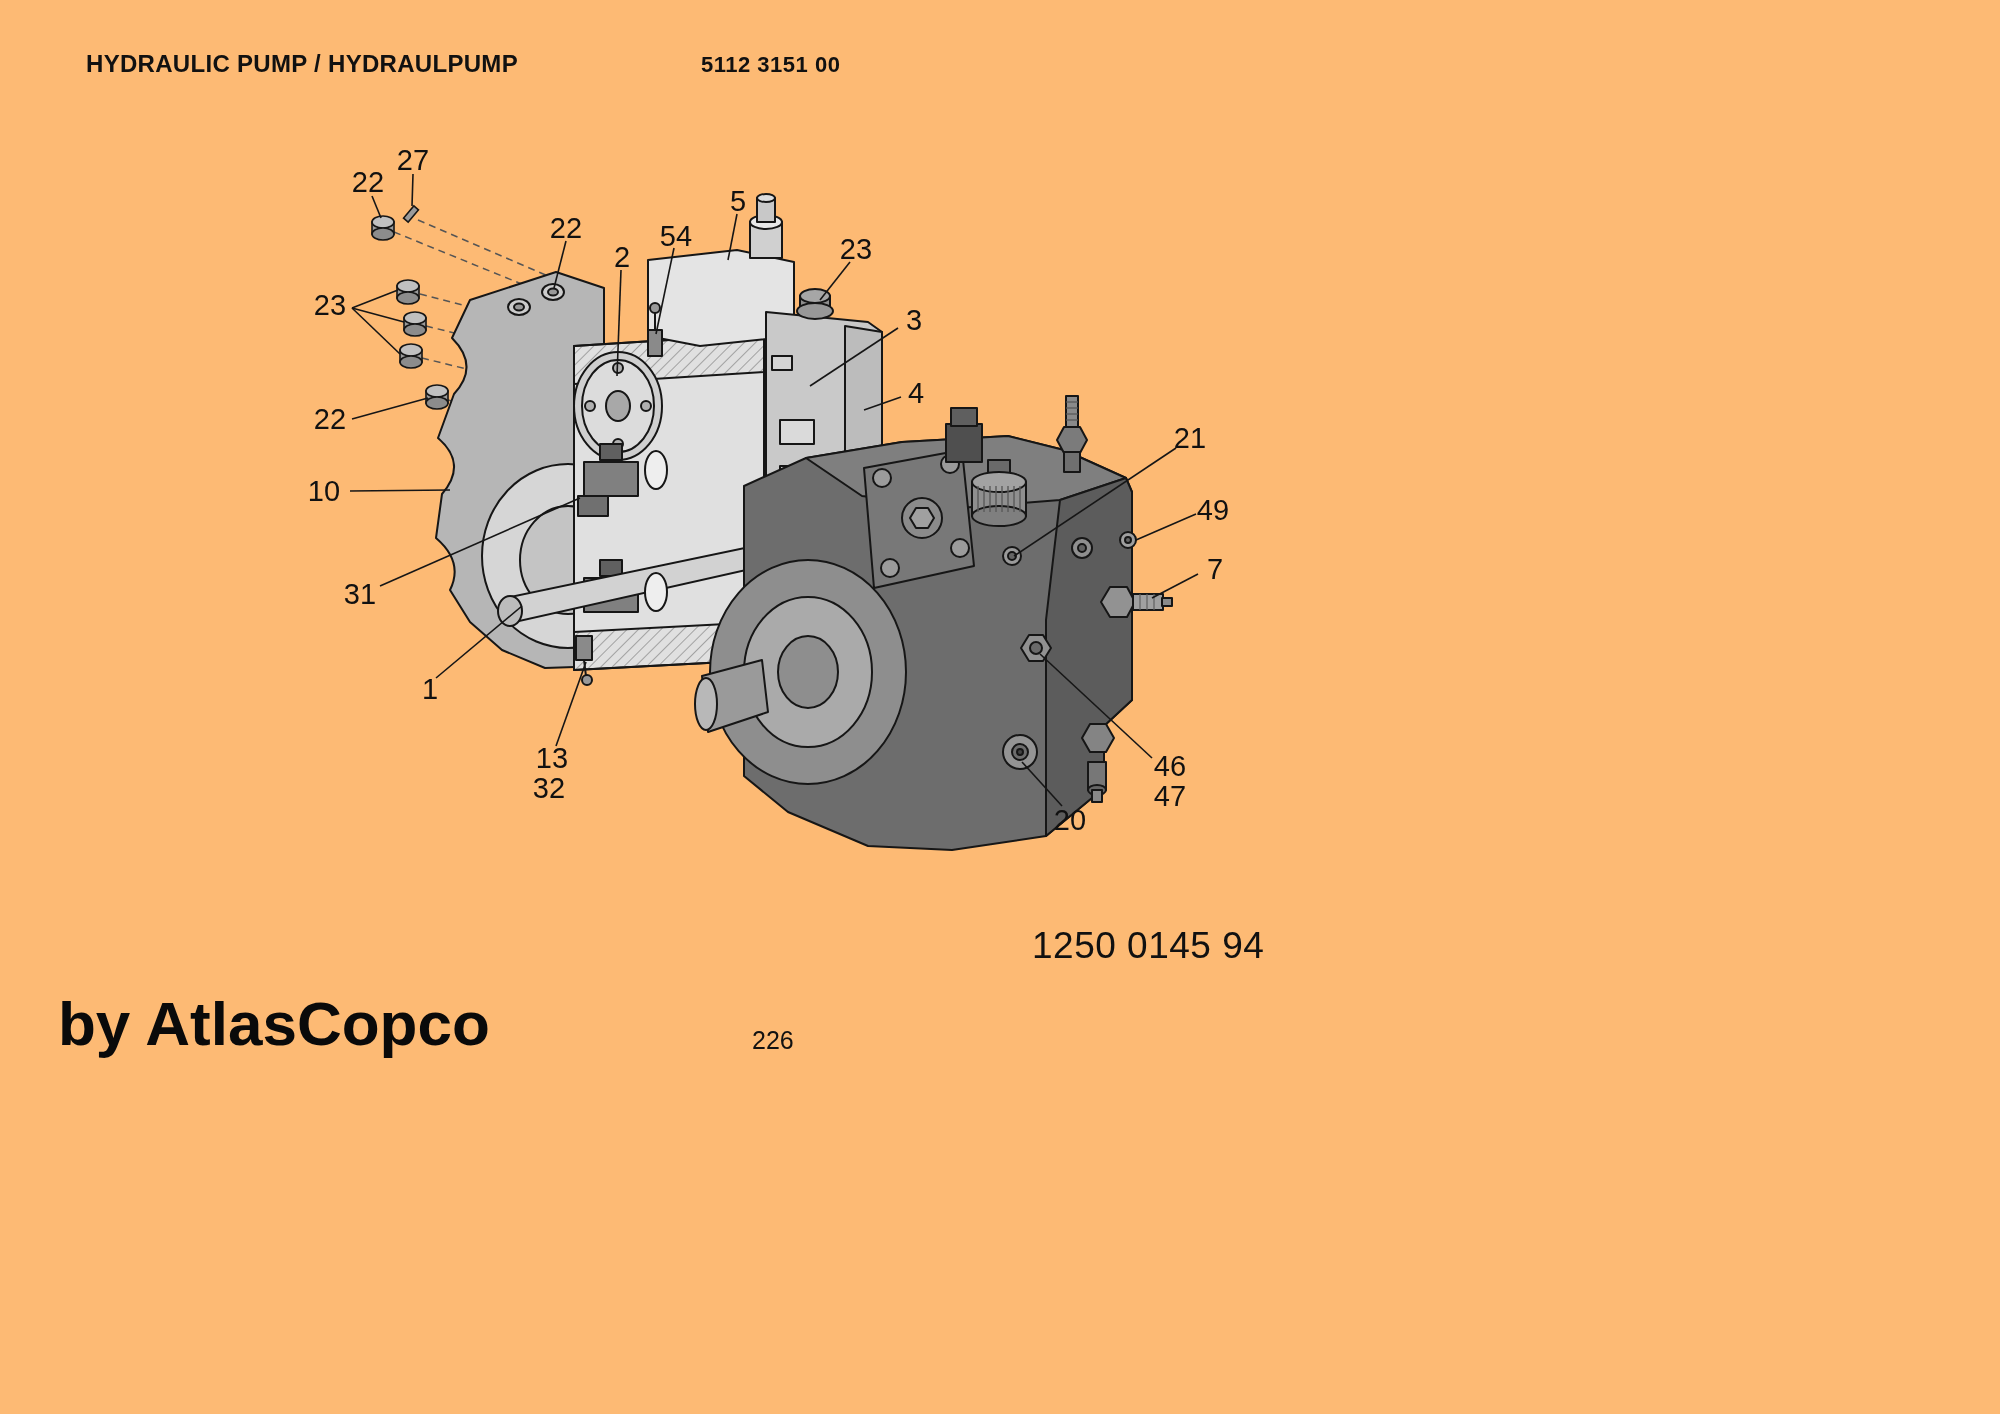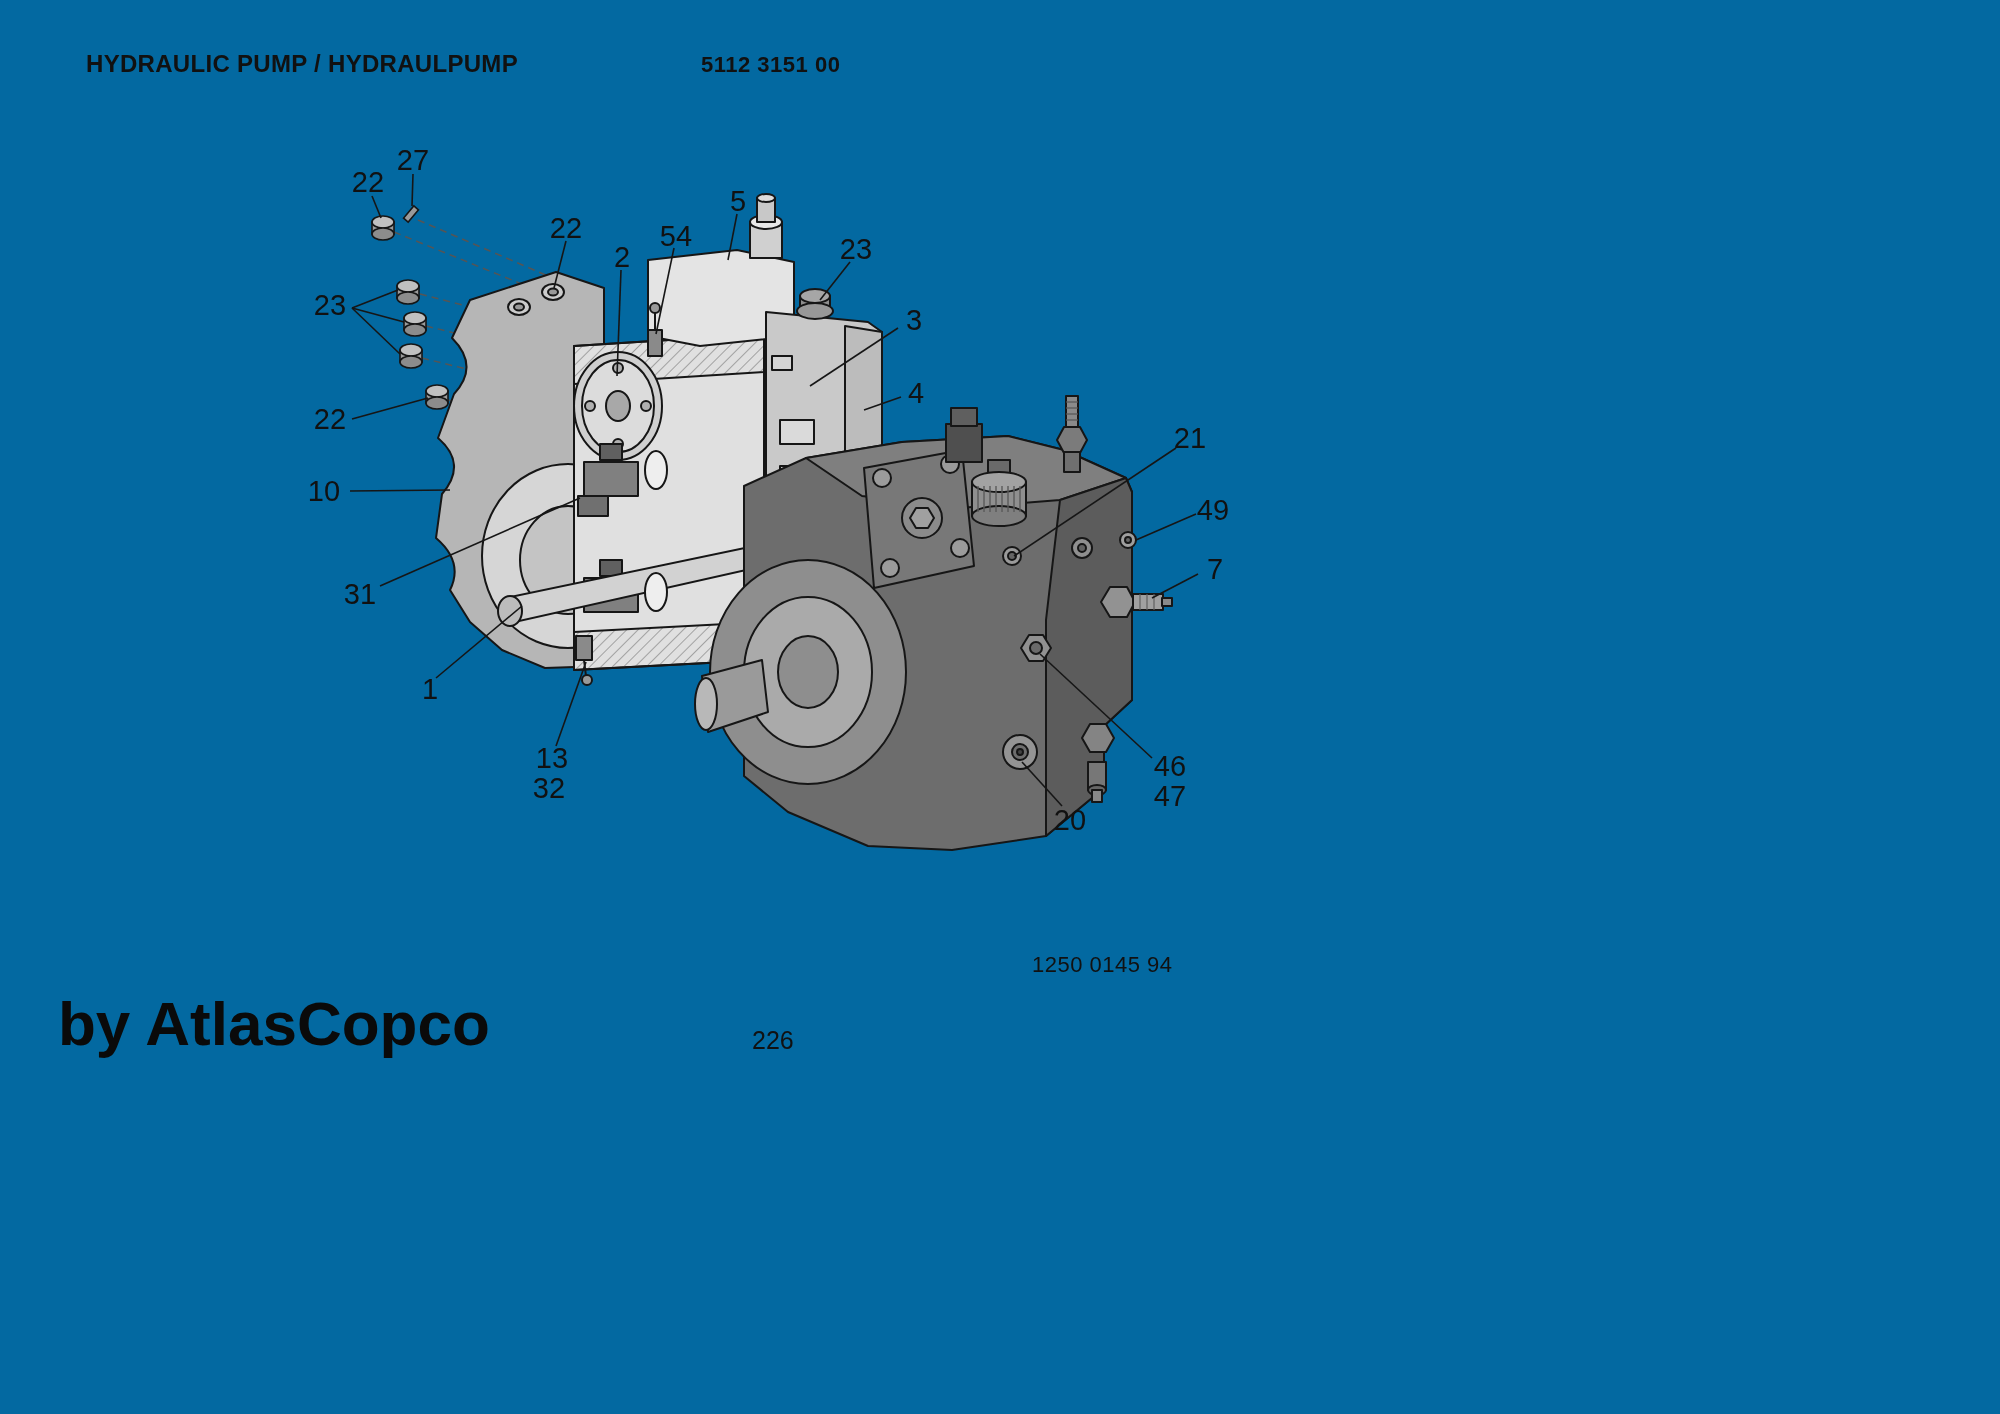--- a/index.html
+++ b/index.html
@@ -1,19 +1,19 @@
 <!DOCTYPE html>
 <html><head>
 <meta charset="utf-8">
 <style>
   html,body{margin:0;padding:0;background:#fff;}
   .page{
     position:relative;
     width:2000px;height:1414px;
-    background:#0369a1;
+    background:#fdba74;
     font-family:"Liberation Sans", sans-serif;
     color:#111;
     overflow:hidden;
   }
   .title{
     position:absolute;left:86px;top:50px;
     font-size:24px;font-weight:bold;letter-spacing:.3px;
   }
   .docnum{
     position:absolute;left:668px;top:52px;
@@ -22,21 +22,21 @@
   .figure-svg{position:absolute;left:0;top:0;width:2000px;height:1414px;}
   .callout{
     position:absolute;
     transform:translate(-50%,-50%);
     font-size:29px;line-height:1;color:#111;
     font-family:"Liberation Sans", sans-serif;
     white-space:nowrap;
   }
   .partnum{
     position:absolute;left:1032px;top:925px;
-    font-size:22px;letter-spacing:.5px;margin-top:27px;
+    font-size:37px;letter-spacing:.5px;
   }
   .pagenum{
     position:absolute;left:752px;top:992px;
     font-size:25px;
     margin-top:34px;
   }
   .brand{
     position:absolute;left:58px;top:993px;
     font-size:62px;font-weight:700;line-height:1;
     color:#0a0a0a;

